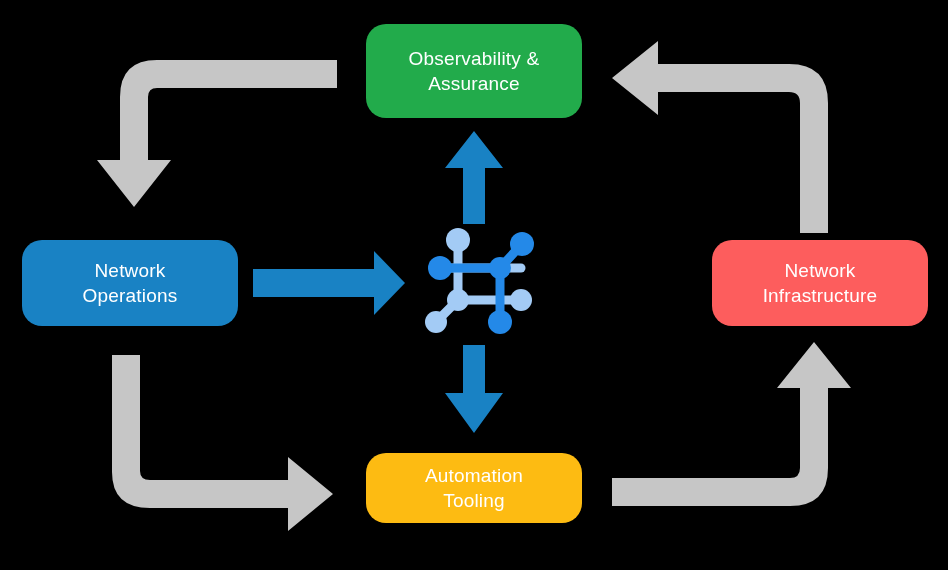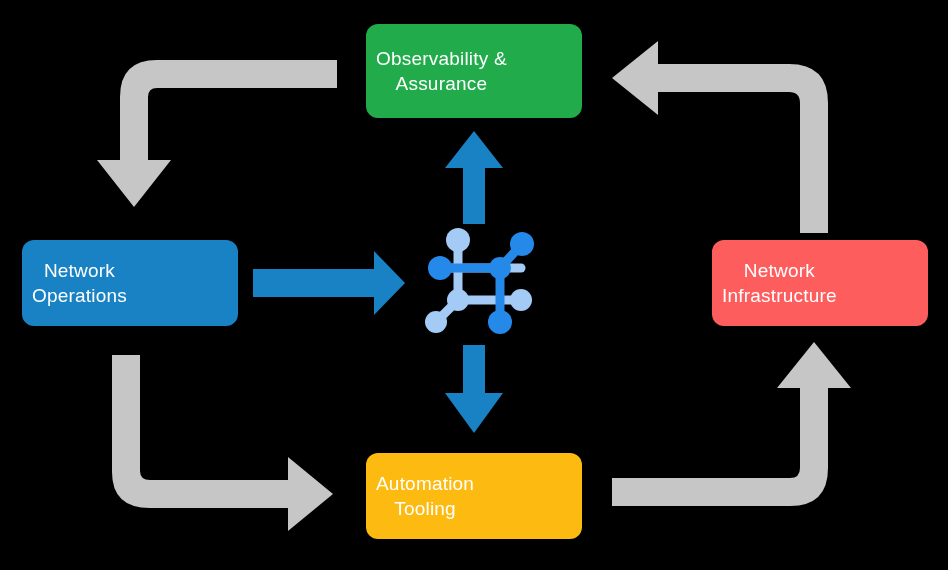--- a/index.html
+++ b/index.html
@@ -16,30 +16,30 @@
   #stage {
     position: relative;
     width: 948px;
     height: 570px;
     background: #000000;
   }
   .node-box {
     position: absolute;
     display: flex;
     align-items: center;
-    justify-content: flex-start;
+    justify-content: center;
     text-align: center;
-    border-radius: 12px;
+    border-radius: 20px;
     color: #ffffff;
     font-size: 19px;
     font-weight: 400;
     line-height: 1.32;
     letter-spacing: 0.2px;
     box-sizing: border-box;
-    padding: 4px 10px;
+    padding: 4px 17px;
     white-space: pre-line;
   }
   #box-observability {
     left: 366px;
     top: 24px;
     width: 216px;
     height: 94px;
     background: #22ab4b;
   }
   #box-network-operations {
@@ -53,21 +53,21 @@
     left: 712px;
     top: 240px;
     width: 216px;
     height: 86px;
     background: #fd5d5d;
   }
   #box-automation-tooling {
     left: 366px;
     top: 453px;
     width: 216px;
-    height: 86px;
+    height: 70px;
     background: #fdbb12;
   }
   #center-icon {
     position: absolute;
     left: 418px;
     top: 218px;
     width: 120px;
     height: 120px;
   }
   .svg-layer {

